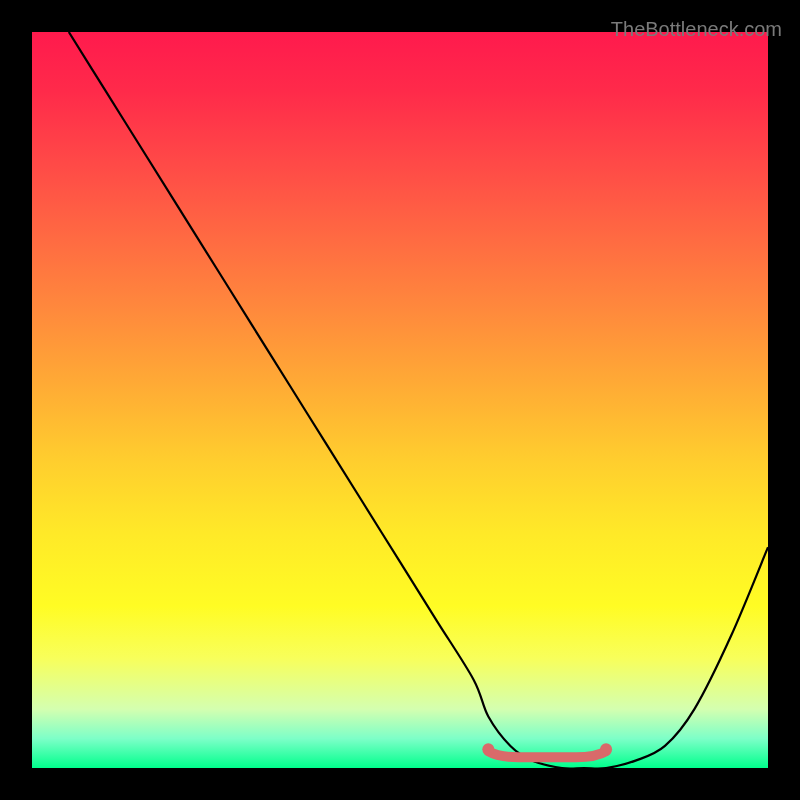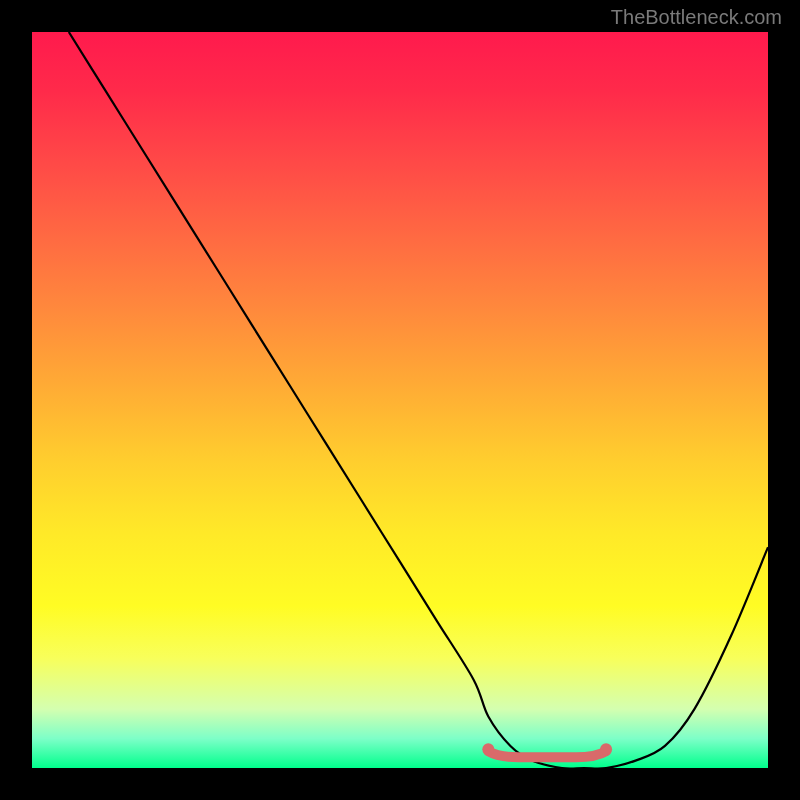--- a/index.html
+++ b/index.html
@@ -6,21 +6,21 @@
   body {
     width: 800px;
     height: 800px;
     background: #000;
     font-family: Arial, sans-serif;
     position: relative;
     overflow: hidden;
   }
   .watermark {
     position: absolute;
-    top: 6px;
+    top: 18px;
     right: 18px;
     color: #7a7a7a;
     font-size: 20px;
     font-weight: 500;
     z-index: 10;
   }
   .plot-area {
     position: absolute;
     left: 32px;
     top: 32px;

